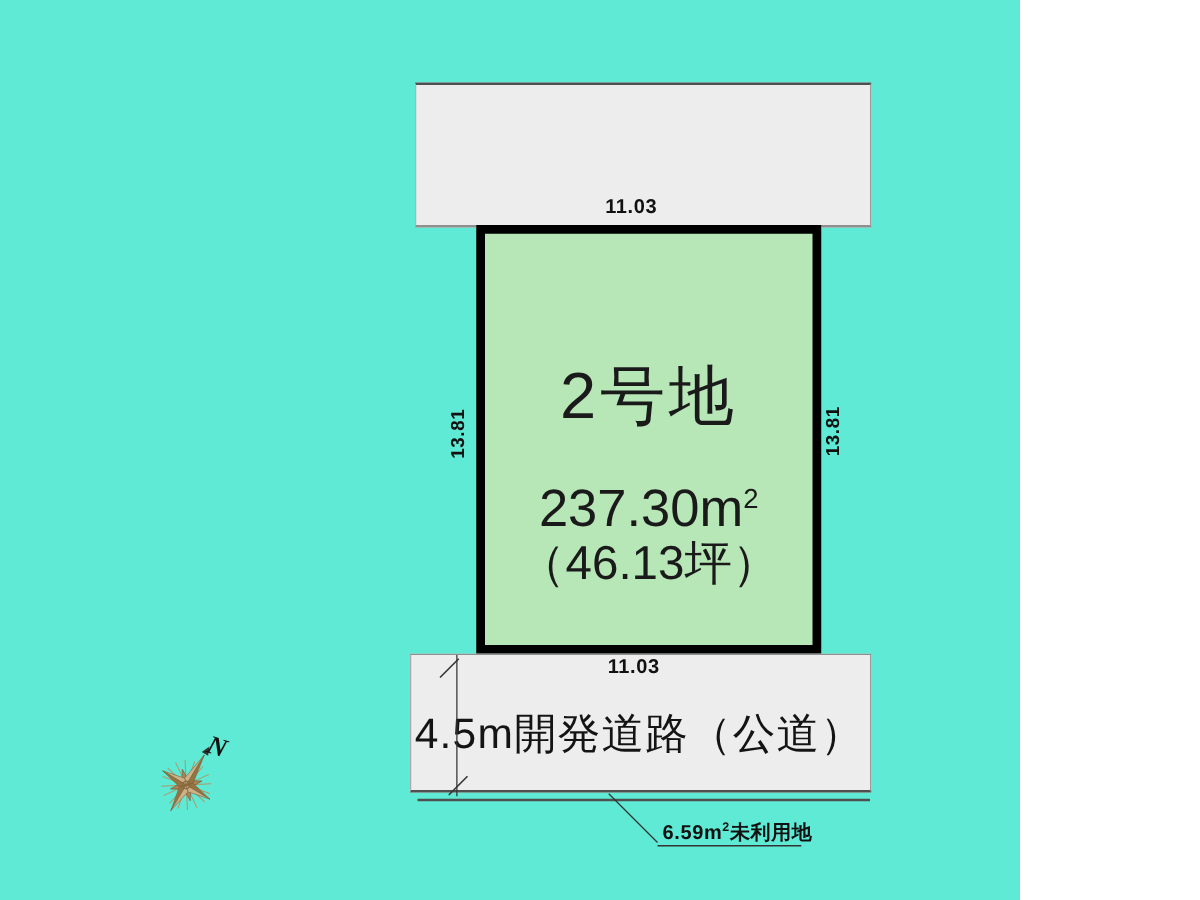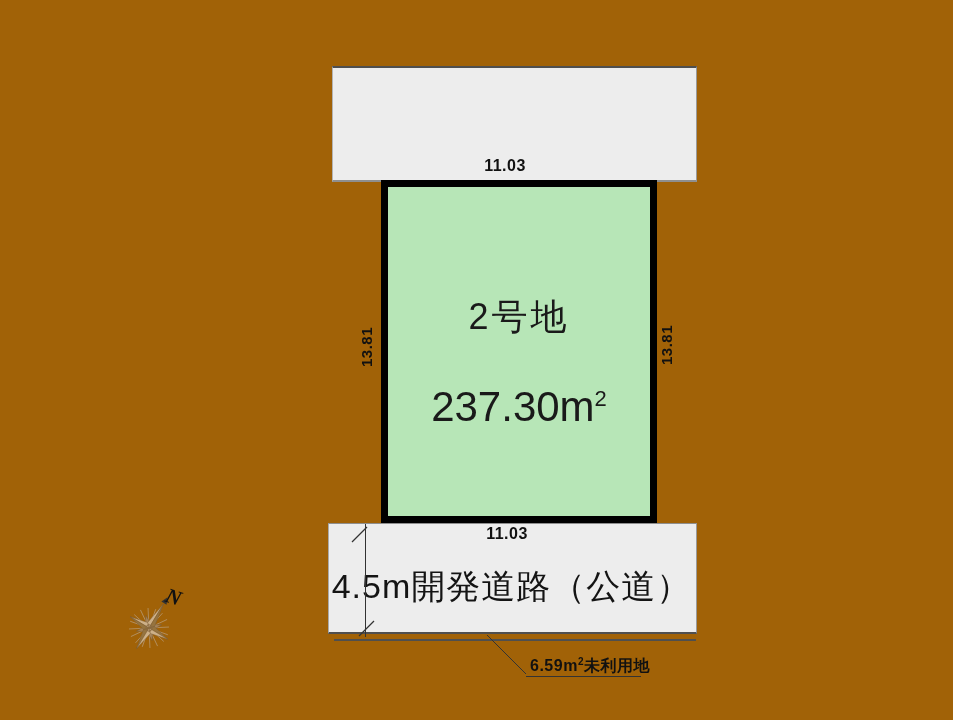--- a/index.html
+++ b/index.html
@@ -1,17 +1,17 @@
 <!DOCTYPE html>
 <html><head>
 <meta charset="utf-8">
 <style>
   html,body{margin:0;padding:0;background:#fff;}
   #canvas{
-    position:relative;width:953px;height:720px;background:#a16207;overflow:hidden;
+    position:relative;width:816px;height:720px;background:#5eead4;overflow:hidden;
     font-family:"Liberation Sans","DejaVu Sans",sans-serif;color:#1a1a1a;
   }
   
   .top-block{
     position:absolute;left:332px;top:66px;width:363px;height:112px;
     background:#ededed;
     border-top:2px solid #4f4f4f;
     border-left:1px solid #b3b3b3;
     border-right:1px solid #9a9a9a;
     border-bottom:2px solid #8f8f8f;
@@ -19,21 +19,21 @@
   .dim-top{
     position:absolute;left:460px;top:157px;width:90px;height:20px;
     text-align:center;font-size:16px;font-weight:bold;color:#111;letter-spacing:.5px;
   }
   
   .lot{
     position:absolute;left:381px;top:180px;width:262px;height:329px;
     background:#b7e6b7;border:7px solid #000;
   }
   .lot .line{position:absolute;left:0;right:0;text-align:center;white-space:nowrap;}
-  .lot-name{top:100px;font-size:36px;line-height:60px;letter-spacing:3px;font-weight:500;}
+  .lot-name{top:100px;font-size:52px;line-height:60px;letter-spacing:3px;font-weight:500;}
   .lot-area{top:196px;font-size:42px;line-height:48px;}
   .lot-area sup{font-size:22px;vertical-align:super;line-height:0;}
   .lot-tsubo{top:242px;font-size:38px;line-height:44px;}
   
   .dim-side{
     position:absolute;width:80px;height:18px;text-align:center;
     font-size:15px;font-weight:bold;color:#111;letter-spacing:.5px;
     transform:rotate(-90deg);transform-origin:center;
   }
   .dim-left{left:327px;top:338px;}
@@ -78,20 +78,21 @@
 
 <div id="canvas">
 
   <div class="top-block"></div>
 
   <div class="dim-top">11.03</div>
 
   <div class="lot">
     <div class="line lot-name">2号地</div>
     <div class="line lot-area"><span>237.30</span><span>m</span><sup>2</sup></div>
+    <div class="line lot-tsubo">（46.13坪）</div>
   </div>
 
   <div class="dim-side dim-left">13.81</div>
   <div class="dim-side dim-right">13.81</div>
 
   <div class="road-block"></div>
   <div class="road-line2"></div>
   <div class="dim-bottom">11.03</div>
   <div class="road-label">4.5m開発道路（公道）</div>
 

